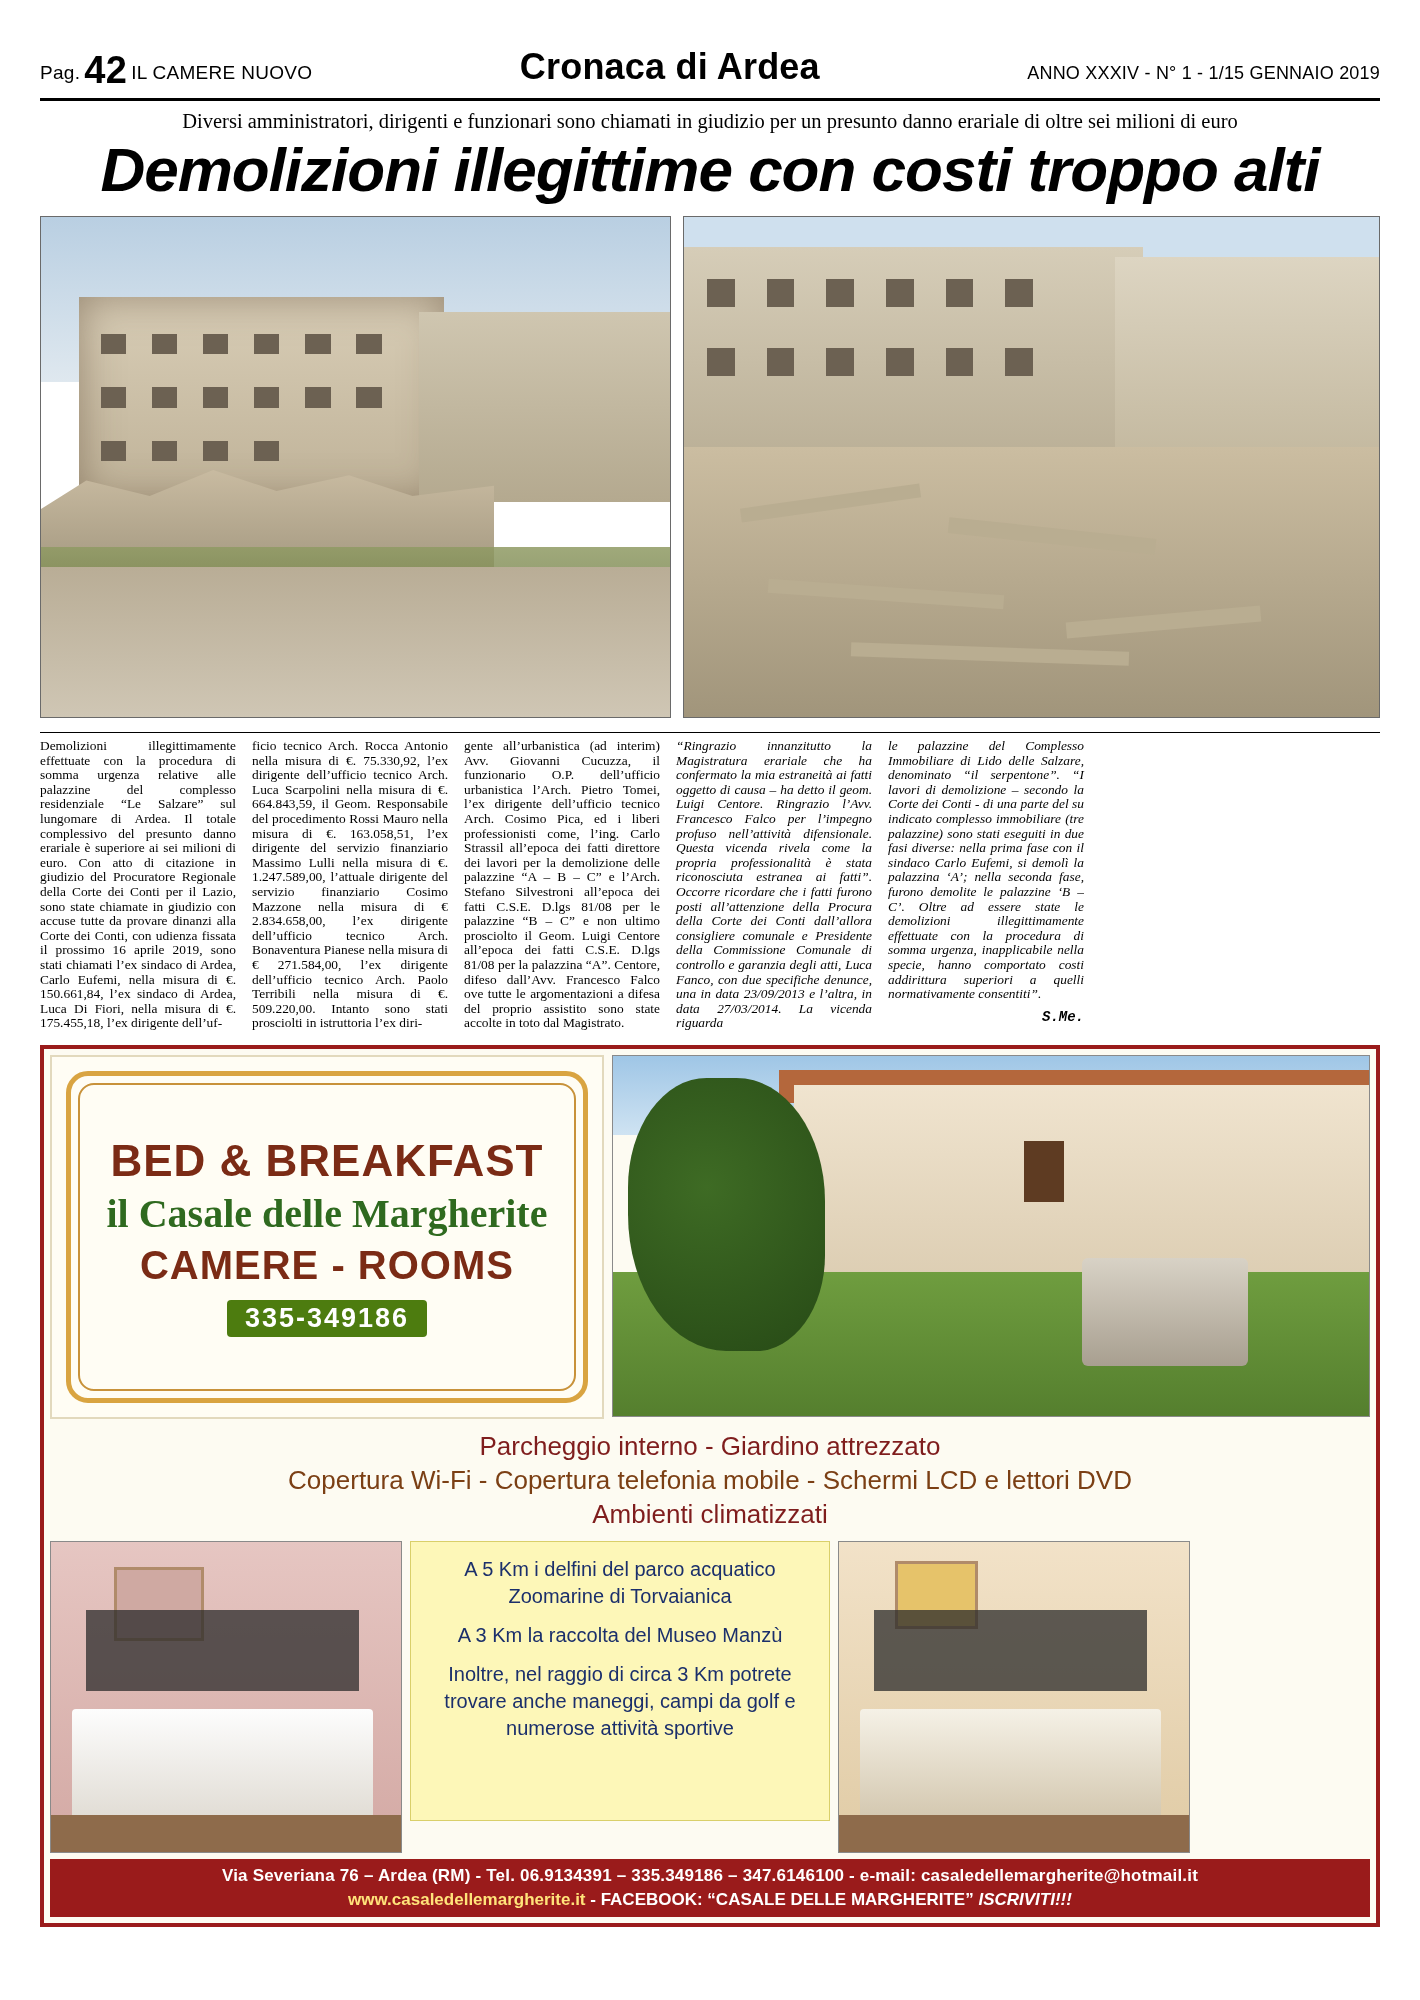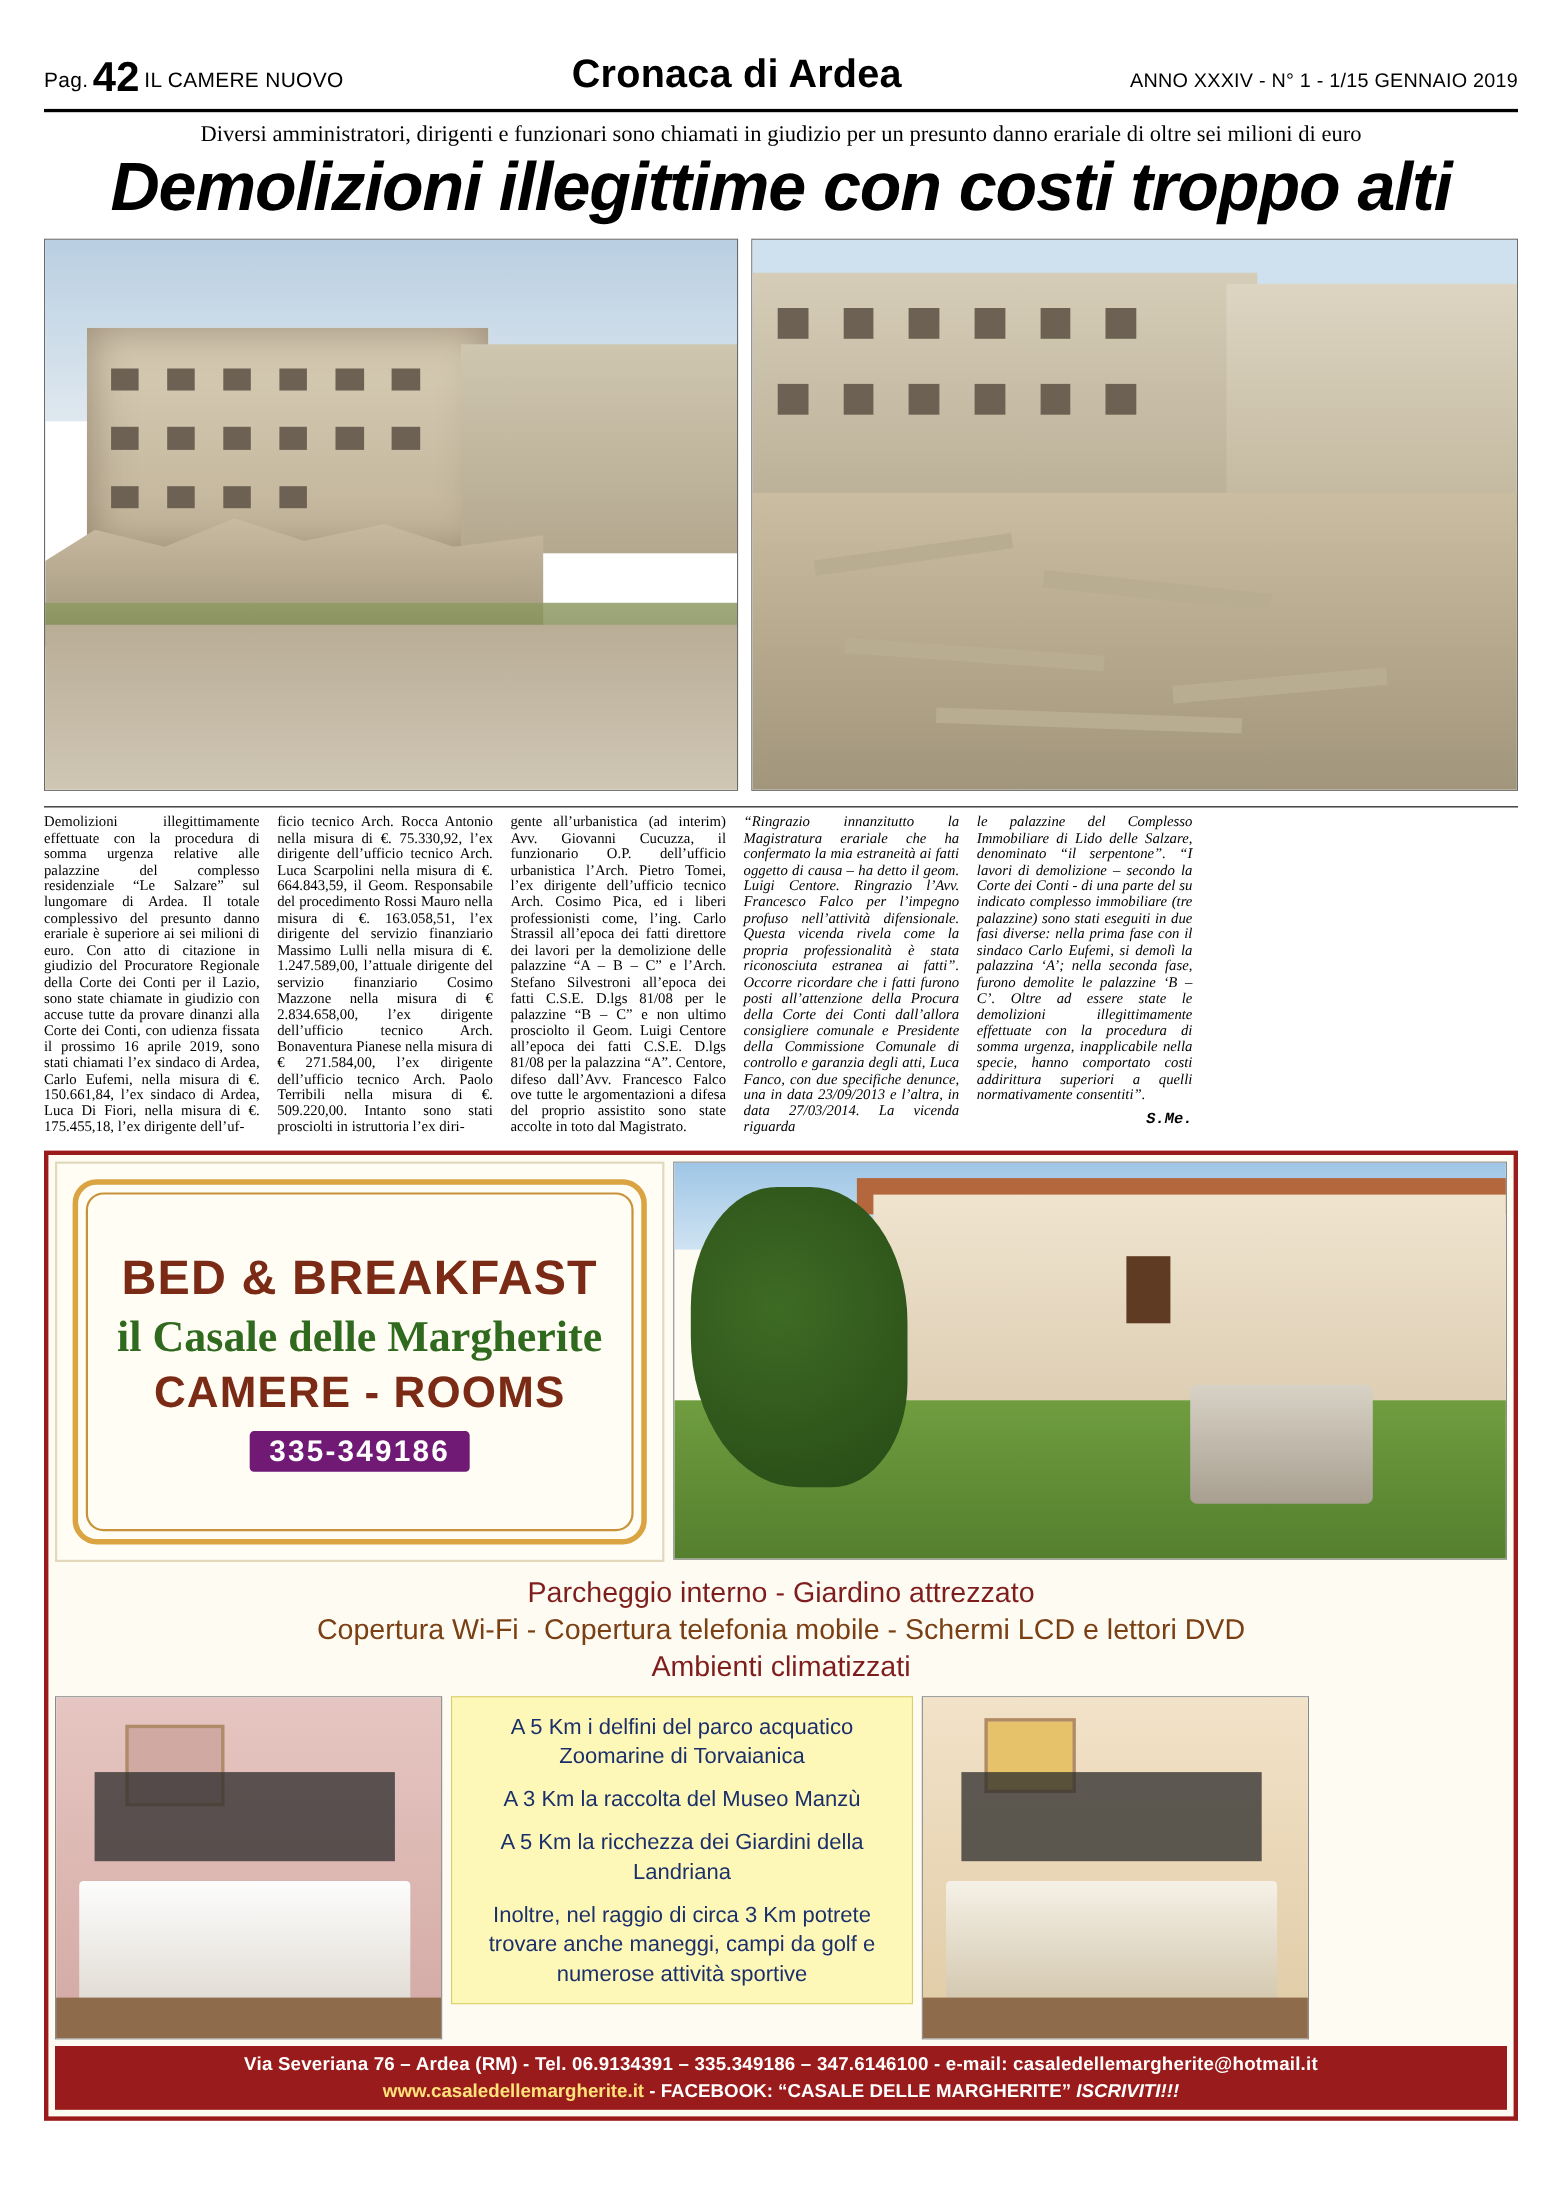--- a/index.html
+++ b/index.html
@@ -111,21 +111,21 @@
     position:absolute; left:14px; top:14px; right:14px; bottom:14px;
     border:5px solid #d9a441; border-radius:22px;
   }
   .logo-frame2{
     position:absolute; left:26px; top:26px; right:26px; bottom:26px;
     border:2px solid #c8923a; border-radius:16px;
   }
   .l1{font-family:"Liberation Sans",sans-serif;font-weight:bold;font-size:44px;color:#7b2b15;letter-spacing:1px;z-index:2;}
   .l2{font-family:"Liberation Serif",serif;font-weight:bold;font-size:40px;color:#2f6a1f;z-index:2;margin-top:4px;}
   .l3{font-family:"Liberation Sans",sans-serif;font-weight:bold;font-size:40px;color:#7b2b15;letter-spacing:1px;z-index:2;margin-top:6px;}
-  .l4{font-family:"Liberation Sans",sans-serif;font-weight:bold;font-size:27px;color:#ffffff;background:#701a75;
+  .l4{font-family:"Liberation Sans",sans-serif;font-weight:bold;font-size:27px;color:#ffffff;background:#4d7c0f;
       padding:3px 18px;border-radius:4px;z-index:2;margin-top:12px;letter-spacing:2px;}
 
   .ad-photo{
     width:770px;height:360px;position:relative;overflow:hidden;border:1px solid #8a8a8a;
   }
   .ap-sky{position:absolute;left:0;top:0;width:100%;height:22%;background:linear-gradient(#9fc6e6,#cfe3f2);}
   .ap-house{position:absolute;left:24%;top:8%;width:76%;height:56%;background:linear-gradient(180deg,#f0e4cf,#dccdb2);}
   .ap-roof{position:absolute;left:22%;top:4%;width:78%;height:9%;background:#b4673c;}
   .ap-grass{position:absolute;left:0;top:60%;width:100%;height:40%;background:linear-gradient(180deg,#6f9d3f,#557f2e);}
   .ap-tree{position:absolute;left:2%;top:6%;width:26%;height:76%;background:radial-gradient(circle at 40% 40%,#3e6b24,#274a16);border-radius:40% 45% 35% 50%;}
@@ -290,21 +290,20 @@
       <div class="room">
         <div class="rm-wall"></div>
         <div class="rm-pic"></div>
         <div class="rm-head"></div>
         <div class="rm-bed"></div>
         <div class="rm-floor"></div>
       </div>
       <div class="ad-yellow">
         <div class="blk">A 5 Km i delfini del parco acquatico Zoomarine di Torvaianica</div>
         <div class="blk">A 3 Km la raccolta del Museo Manzù</div>
-        <div class="blk">A 5 Km la ricchezza dei Giardini della Landriana</div>
         <div class="blk">Inoltre, nel raggio di circa 3 Km potrete trovare anche maneggi, campi da golf e numerose attività sportive</div>
       </div>
       <div class="room">
         <div class="rm-wall2"></div>
         <div class="rm-pic" style="left:16%;top:6%;width:22%;height:20%;background:#e6c36a"></div>
         <div class="rm-head"></div>
         <div class="rm-bed2"></div>
         <div class="rm-floor"></div>
       </div>
     </div>

